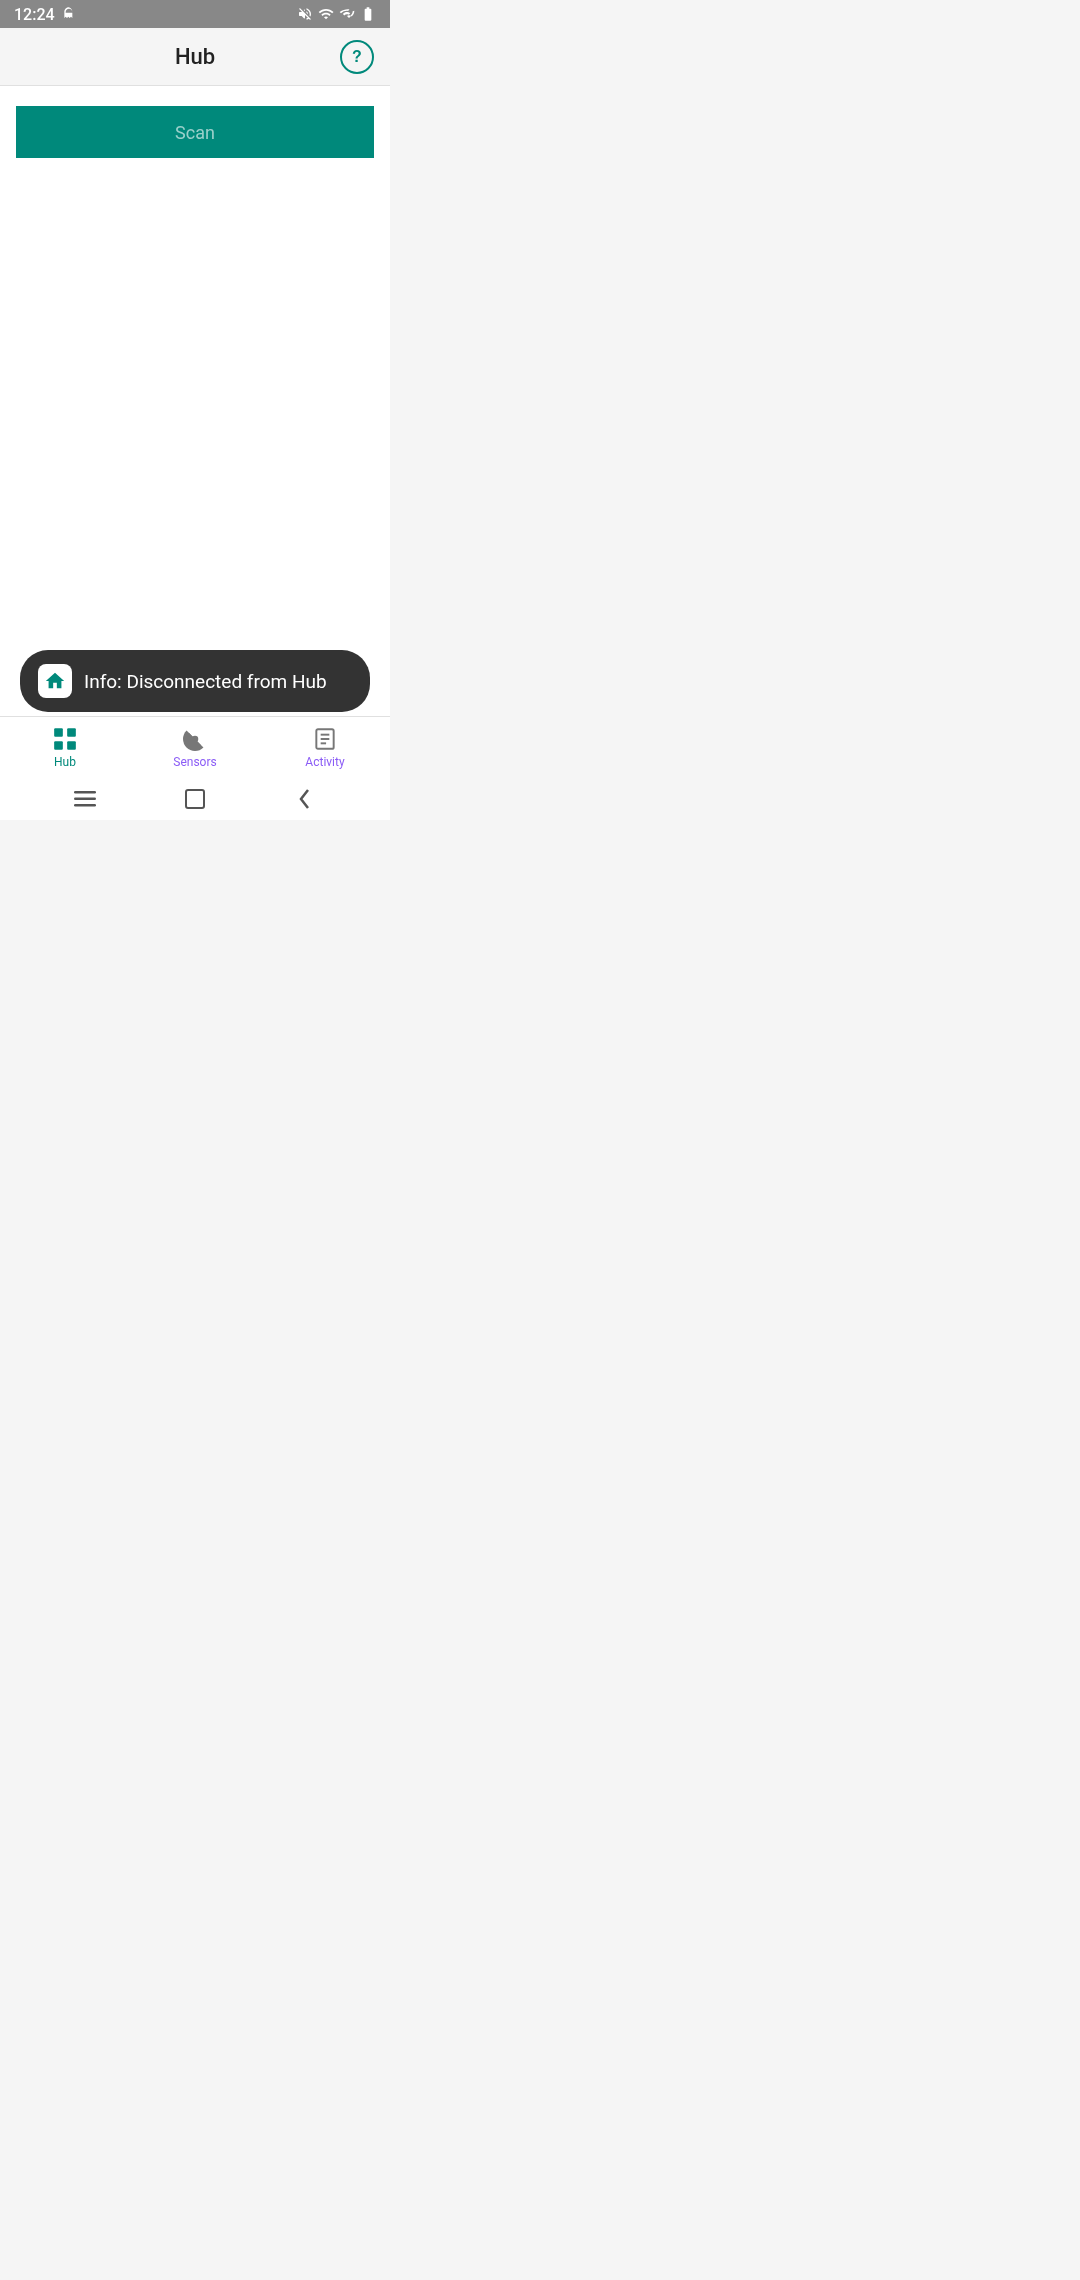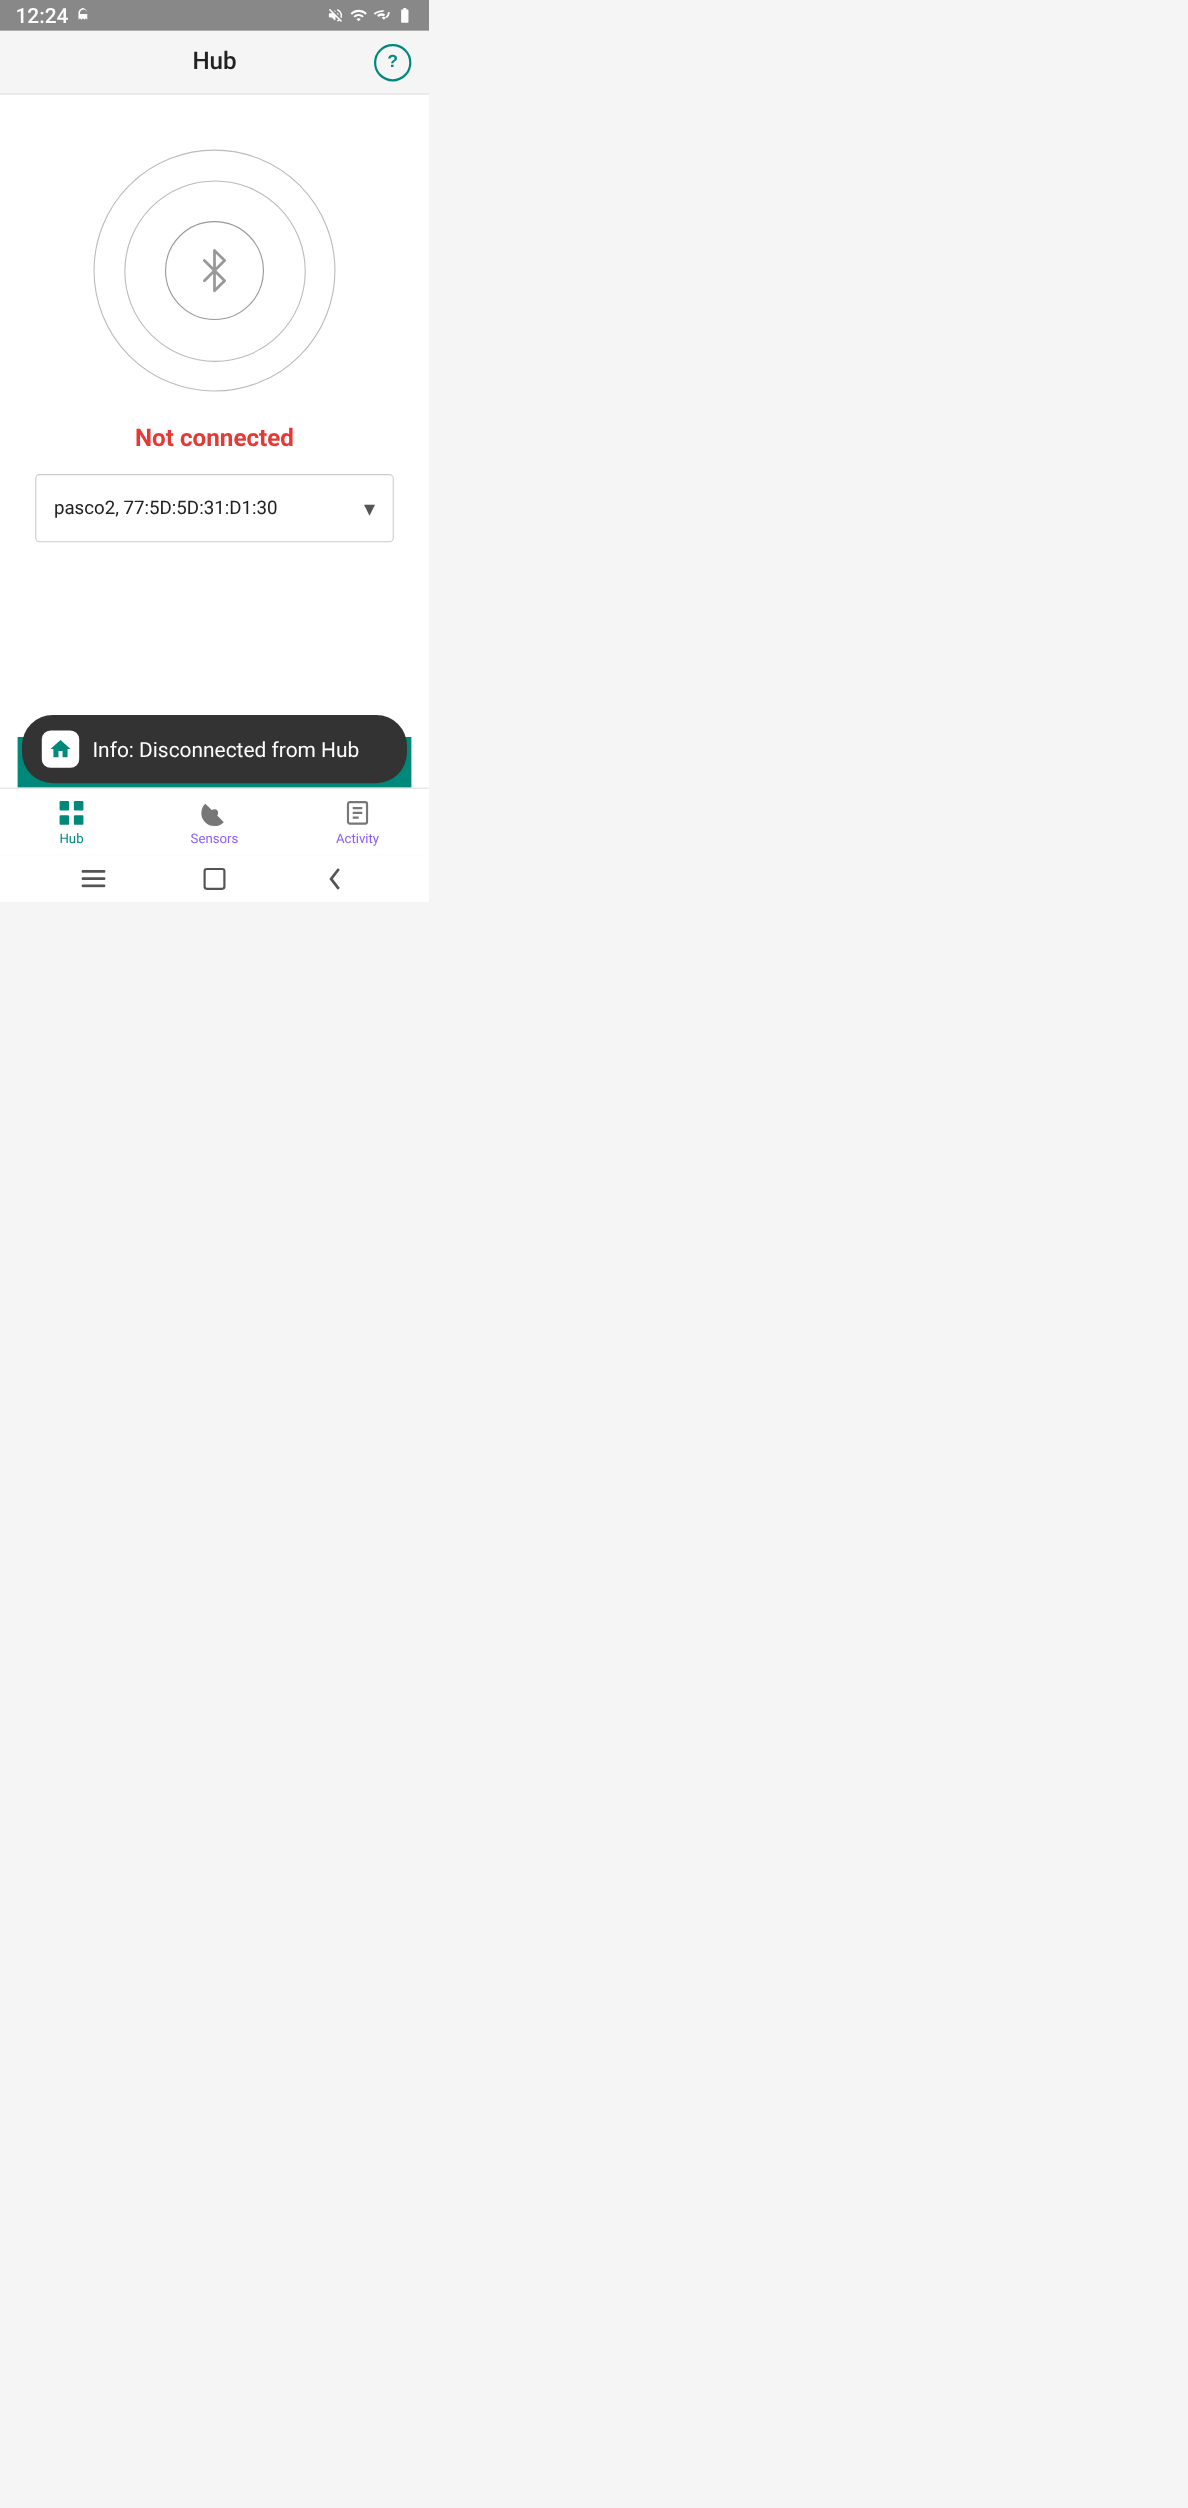--- a/index.html
+++ b/index.html
@@ -16,21 +16,21 @@
 
     
     .status-bar {
       background: #888;
       color: white;
       height: 28px;
       display: flex;
       align-items: center;
       justify-content: space-between;
       padding: 0 14px;
-      font-size: 19px;
+      font-size: 16px;
       font-weight: 500;
     }
     .status-left { display: flex; align-items: center; gap: 6px; }
     .status-right { display: flex; align-items: center; gap: 5px; }
 
     
     .app-bar {
       background: #f5f5f5;
       height: 58px;
       display: flex;
@@ -301,45 +301,20 @@
 </div>
 
 <div class="app-bar">
   <span class="app-bar-title">Hub</span>
   <button class="help-btn">
     <span>?</span>
   </button>
 </div>
 
 <div class="main-content">
-  <div class="content-wrapper">
-
-    <div class="bt-container">
-      <div class="circle-outer">
-        <div class="circle-middle">
-          <div class="circle-inner">
-
-            <svg class="bt-svg" viewBox="0 0 24 24" fill="none" stroke="#999" stroke-width="1.5" stroke-linecap="round" stroke-linejoin="round">
-              <polyline points="6.5 6.5 17.5 17.5 12 23 12 1 17.5 6.5 6.5 17.5"></polyline>
-            </svg>
-          </div>
-        </div>
-      </div>
-    </div>
-
-    <div class="status-text">Not connected</div>
-
-    <div class="device-selector">
-      <span class="device-name">pasco2, 77:5D:5D:31:D1:30</span>
-      <span class="chevron-icon">▾</span>
-    </div>
-
-    <div class="spacer"></div>
-
-  </div>
 
 
   <div class="teal-bar">
     <span class="teal-scan-label">Scan</span>
   </div>
 </div>
 
 <div class="toast">
   <div class="toast-icon">
     <svg viewBox="0 0 24 24" fill="#00897b">

